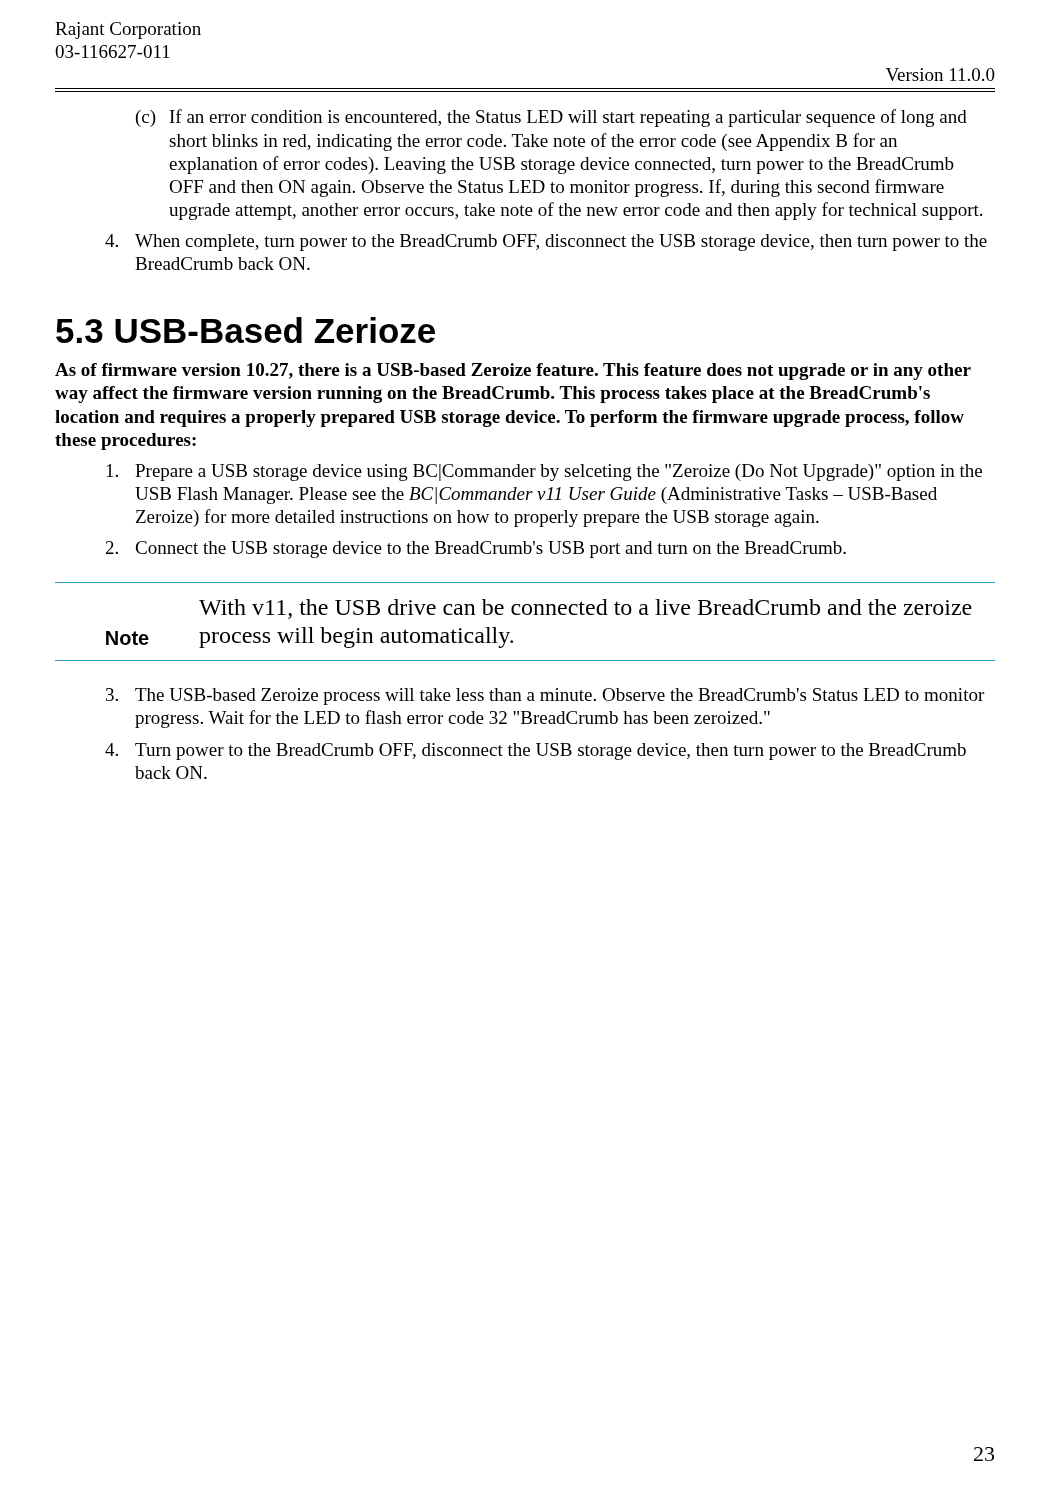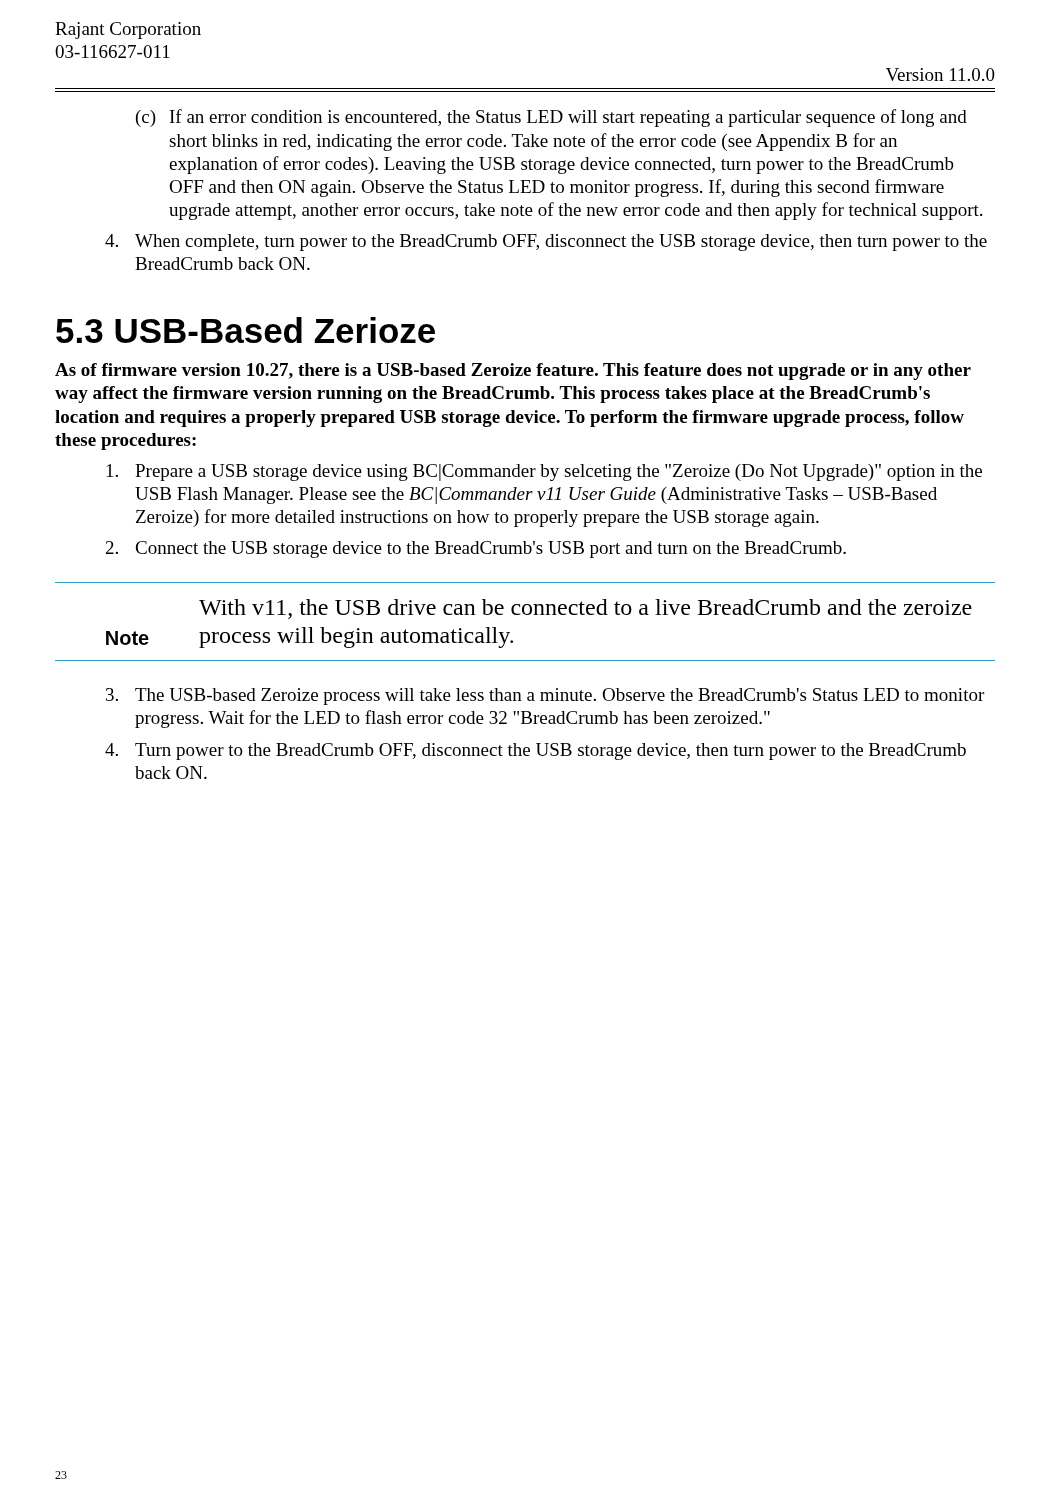--- a/index.html
+++ b/index.html
@@ -94,24 +94,24 @@
   .note-text {
     font-family: Liberation Serif, serif;
     font-size: 24px;
     flex: 1;
     padding-right: 6px;
     line-height: 1.2;
   }
   .italic { font-style: italic; }
   .page-num {
     position: absolute;
-    bottom: 8px;
+    bottom: 24px;
     width: 940px;
-    text-align: left;
-    font-size: 12px;
+    text-align: right;
+    font-size: 22px;
   }
 </style>
 </head>
 <body>
 
 <div class="page">
   <div class="header-row">
     <div class="header-left">
       <span>Rajant Corporation</span>
       <span>03-116627-011</span>

